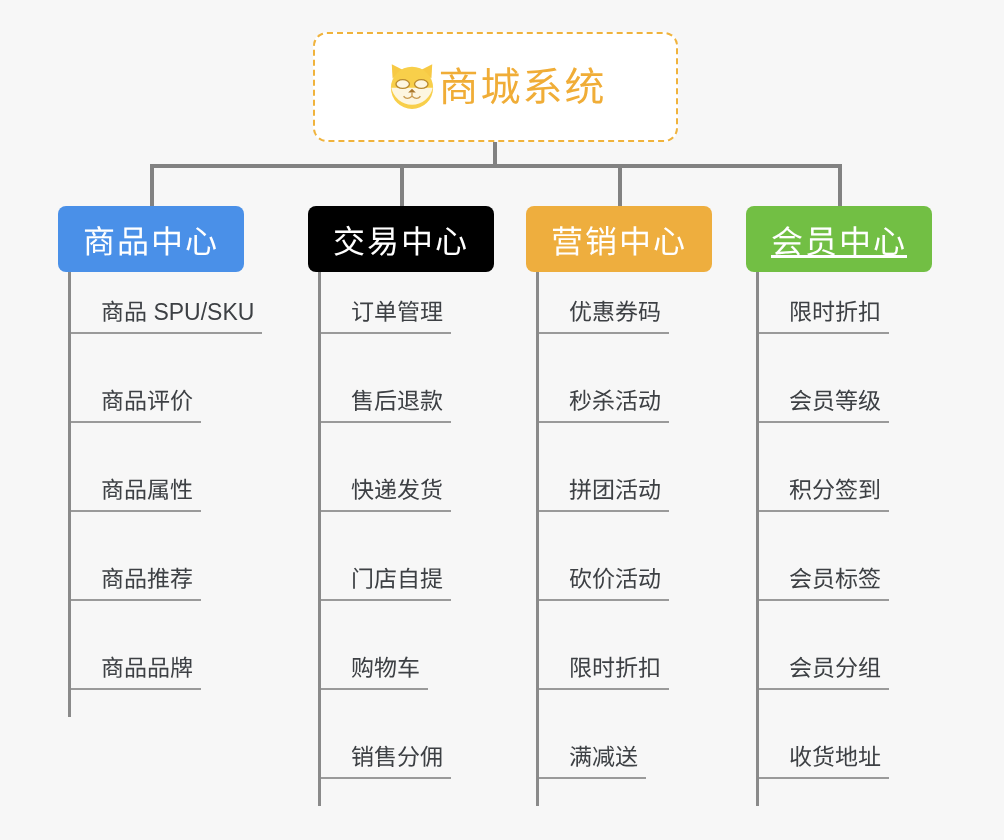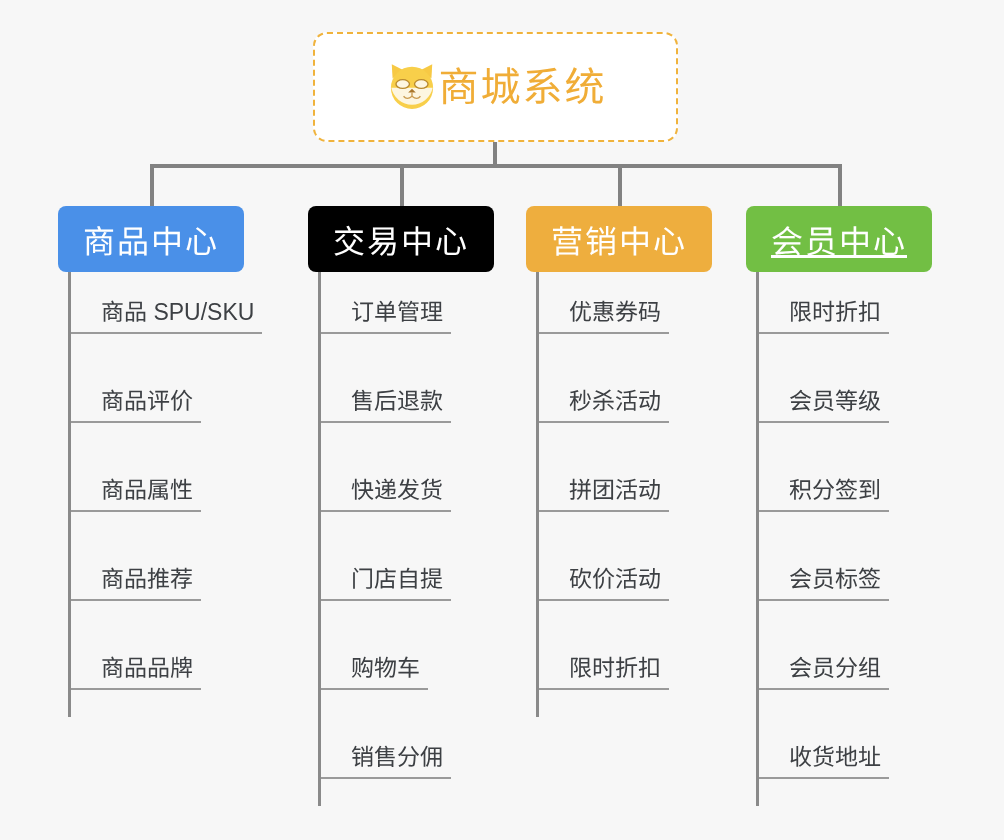--- a/index.html
+++ b/index.html
@@ -220,20 +220,23 @@
         </div>
       <div class="branch-item">
           <span class="item-label">拼团活动</span>
         </div>
       <div class="branch-item">
           <span class="item-label">砍价活动</span>
         </div>
       <div class="branch-item">
           <span class="item-label">限时折扣</span>
         </div>
+      <div class="branch-item">
+          <span class="item-label">满减送</span>
+        </div>
     </div>
   </div>
 
   <div class="branch branch-3">
     <div class="branch-header" style="background: rgb(114, 191, 68); text-decoration: underline;">会员中心</div>
     <div class="branch-body">
       <div class="branch-item">
           <span class="item-label">限时折扣</span>
         </div>
       <div class="branch-item">

